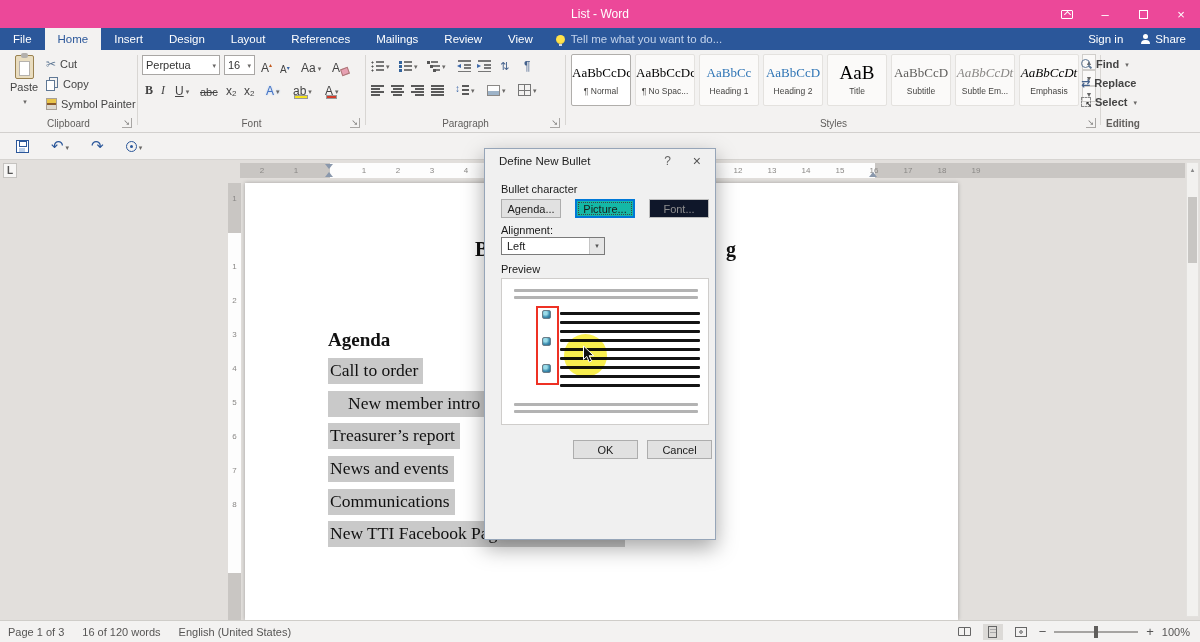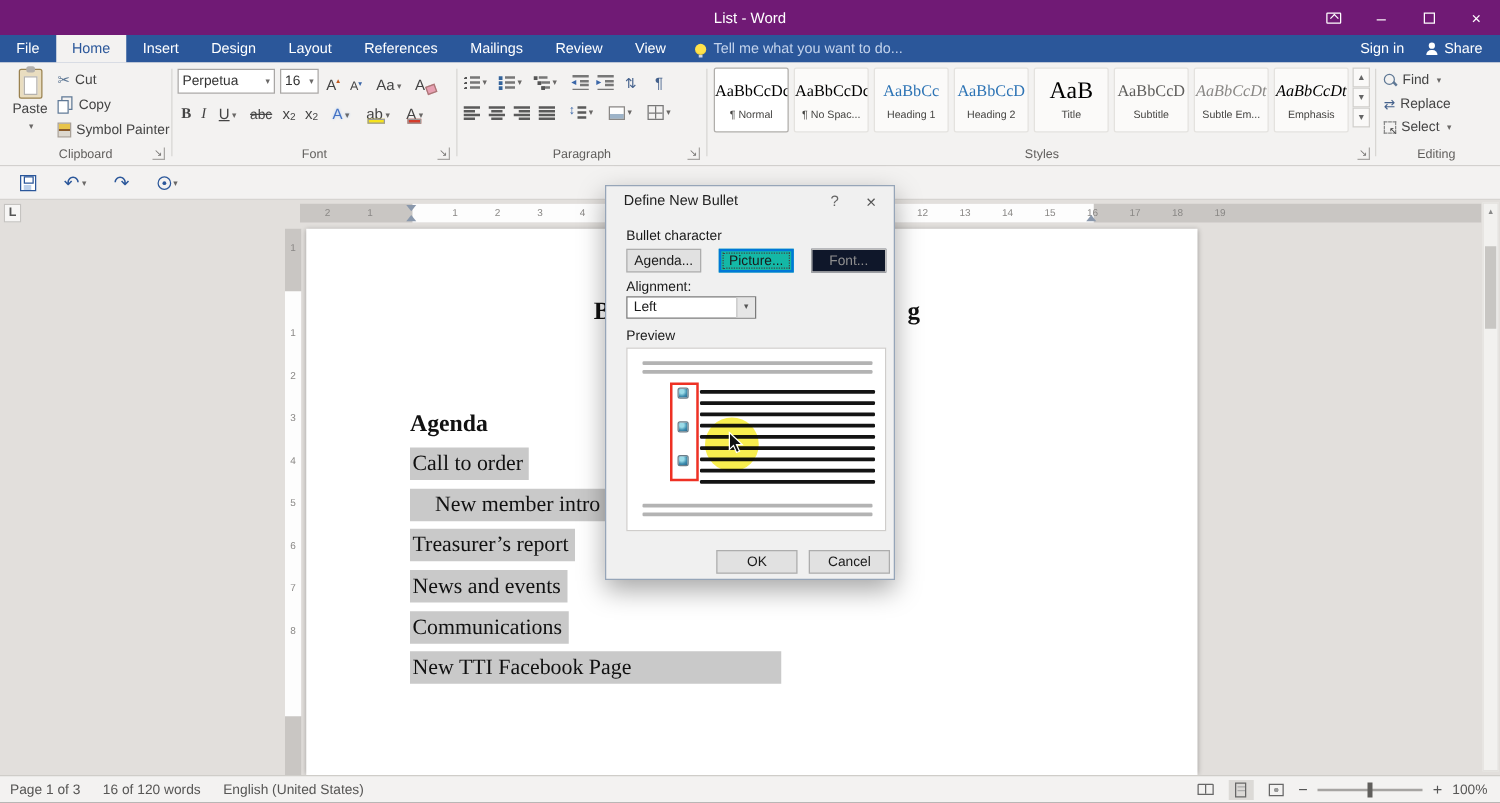--- a/index.html
+++ b/index.html
@@ -1,20 +1,20 @@
 <!DOCTYPE html>
 <html><head>
 <meta charset="utf-8">
 <style>
   *{margin:0;padding:0;box-sizing:border-box;font-family:"Liberation Sans","DejaVu Sans",sans-serif;}
   html,body{background:#888;}
   #app{position:relative;width:1200px;height:642px;background:#e2dfdc;overflow:hidden;font-size:11px;color:#333;}
 
   
-  .titlebar{position:absolute;left:0;top:0;width:100%;height:28px;background:#701a75;color:#fff;}
+  .titlebar{position:absolute;left:0;top:0;width:100%;height:28px;background:#ec4899;color:#fff;}
   .titlebar .title{position:absolute;left:0;right:0;top:7px;text-align:center;font-size:12px;color:#fff;}
   .win-controls{position:absolute;right:0;top:0;height:28px;display:flex;align-items:stretch;}
   .wbtn{width:38px;display:flex;align-items:center;justify-content:center;font-size:13px;color:#fff;cursor:default;}
   .icon-rdo{width:12px;height:9px;border:1px solid #fff;border-radius:1px;position:relative;}
   .icon-rdo::after{content:"";position:absolute;left:3px;top:1px;width:4px;height:4px;border-left:1px solid #fff;border-top:1px solid #fff;transform:rotate(45deg);}
   .icon-restore{width:9px;height:9px;border:1px solid #fff;}
 
   
   .tabrow{position:absolute;left:0;top:28px;width:100%;height:22px;background:#2b579a;display:flex;align-items:stretch;color:#fff;font-size:11.5px;}
   .tab{padding:0 13px;display:flex;align-items:center;white-space:nowrap;}
@@ -102,21 +102,21 @@
   .stylecard .sname{display:block;font-size:8.5px;color:#454442;white-space:nowrap;}
   .k-h1 .sample,.k-h2 .sample{color:#2e74b5;}
   .k-title .sample{font-size:19px;}
   .k-subtitle .sample{color:#5f5e5c;}
   .k-subtle .sample{color:#8a8886;font-style:italic;}
   .k-emphasis .sample{font-style:italic;}
   .gal-col{position:absolute;left:516px;top:4px;width:14px;}
   .gal-btn{width:14px;height:16px;border:1px solid #d0cecb;background:#faf9f8;font-size:7px;color:#666;text-align:center;line-height:15px;}
 
   
-  .g-editing{left:1101px;width:96px;}
+  .g-editing{left:1075px;width:96px;font-weight:bold;}
   .ebtn{position:absolute;left:6px;height:16px;display:flex;align-items:center;gap:4px;color:#444;font-size:11px;}
   .i-find{width:11px;height:11px;position:relative;}
   .i-find::before{content:"";position:absolute;left:0;top:0;width:7px;height:7px;border:1.5px solid #5f7895;border-radius:50%;}
   .i-find::after{content:"";position:absolute;left:7px;top:7px;width:4px;height:2px;background:#5f7895;transform:rotate(45deg);}
   .i-replace::before{content:"⇄";font-size:11px;color:#44618c;}
   .i-select{width:10px;height:10px;border:1px dashed #888;position:relative;}
   .i-select::after{content:"↖";position:absolute;right:-2px;bottom:-3px;font-size:8px;color:#333;}
 
   
   .qatrow{position:absolute;left:0;top:133px;width:100%;height:27px;background:#f3f2f1;border-bottom:1px solid #d6d4d1;display:flex;align-items:center;gap:22px;padding-left:16px;}
@@ -158,21 +158,21 @@
   .dline{height:32.6px;display:flex;align-items:center;}
   .hl{display:inline-block;background:#c9c9c9;font-family:"Liberation Serif","DejaVu Serif",serif;font-size:17.5px;color:#111;padding:2px 5px 3px 2px;white-space:nowrap;}
   .hl.ext46{padding-right:46px;padding-left:20px;}
   .hl.ext190{padding-right:120px;}
   .vscroll{position:absolute;right:1px;top:2px;width:13px;height:455px;background:#f2f1ef;border:1px solid #e3e1de;}
   .vs-up{height:14px;text-align:center;font-size:7px;color:#888;line-height:14px;}
   .vs-up::after{content:"▴";}
   .vs-thumb{position:absolute;left:1px;top:34px;width:9px;height:66px;background:#c8c6c3;}
 
   
-  .dialog{position:absolute;left:484px;top:148px;width:232px;height:316px;background:#f0f0f0;border:1px solid #96a5b8;box-shadow:0 8px 20px rgba(0,0,0,.35);z-index:50;font-size:11px;color:#1a1a1a;}
+  .dialog{position:absolute;left:484px;top:148px;width:232px;height:392px;background:#f0f0f0;border:1px solid #96a5b8;box-shadow:0 8px 20px rgba(0,0,0,.35);z-index:50;font-size:11px;color:#1a1a1a;}
   .dtitlebar{position:absolute;left:0;top:0;width:100%;height:24px;}
   .dtitle{position:absolute;left:14px;top:6px;font-size:11.5px;color:#222;}
   .dhelp{position:absolute;right:44px;top:5px;color:#666;font-size:12px;}
   .dclose{position:absolute;right:14px;top:4px;color:#555;font-size:14px;}
   .dlabel{position:absolute;left:16px;color:#1a1a1a;}
   .lbl-bullet{top:34px;}
   .lbl-align{top:75px;}
   .lbl-preview{top:114px;}
   .dbtn{position:absolute;width:60px;height:19px;font-size:11px;color:#1a1a1a;background:#e1e1e1;border:1px solid #adadad;text-align:center;line-height:16px;}
   .b-symbol{left:16px;top:50px;}

